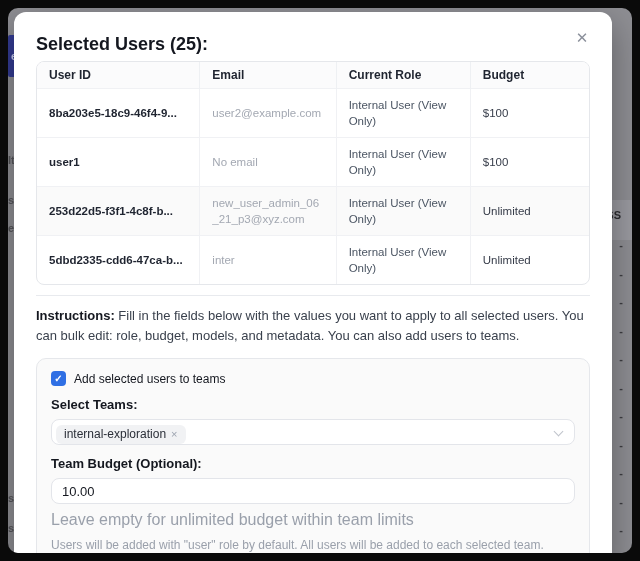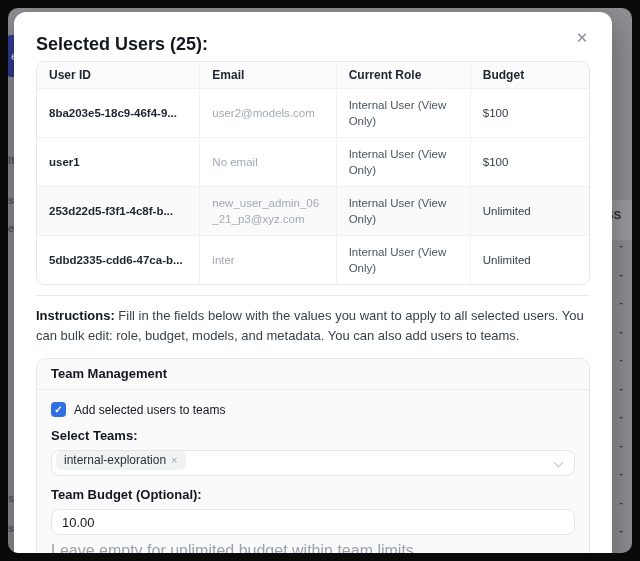--- a/index.html
+++ b/index.html
@@ -45,21 +45,21 @@
   .panel { margin-top:12px; background:#fafafa; border:1px solid #e5e7eb; border-radius:10px; }
   .panel-header { padding:6px 14px; font-size:13px; font-weight:700; color:#14171f; line-height:18px;
                   border-bottom:1px solid #e8eaee; }
   .panel-body { padding:12px 14px 10px 14px; }
   .chk-row { display:flex; align-items:center; gap:8px; }
   .checkbox { width:15px; height:15px; background:#2f6fe4; border-radius:4px; color:#fff; font-size:10px;
               display:flex; align-items:center; justify-content:center; font-weight:700; flex:0 0 auto; }
   .chk-label { font-size:12px; font-weight:500; color:#14171f; }
   .field-label { margin-top:10px; font-size:13px; font-weight:700; color:#14171f; line-height:17px; }
   .select-box { margin-top:6px; background:#fff; border:1px solid #e3e5ea; border-radius:8px; height:26px;
-                display:flex; align-items:flex-start; padding:0 10px 0 4px; position:relative; }
+                display:flex; align-items:flex-end; padding:0 10px 0 4px; position:relative; }
   .tag { background:#f1f2f4; border-radius:6px; font-size:12px; color:#2b2f38; padding:2px 8px; display:inline-flex;
          align-items:center; gap:5px; line-height:15px; }
   .tag-x { color:#9ca3af; font-size:11px; cursor:pointer; }
   .chevron { position:absolute; right:12px; top:8px; width:7px; height:7px; border-right:1.4px solid #bfc3cb;
              border-bottom:1.4px solid #bfc3cb; transform:rotate(45deg); }
   .text-input { margin-top:6px; width:100%; background:#fff; border:1px solid #e3e5ea; border-radius:8px;
                 height:26px; padding:0 10px; font-size:13px; color:#14171f; font-family:"Liberation Sans",sans-serif; }
   .helper { margin-top:8px; font-size:16px; color:#9aa0ab; line-height:15px; }
   .footer-note { margin-top:10px; font-size:12px; color:#9aa0ab; line-height:16px; }
 </style>
@@ -111,21 +111,21 @@
               <tr id="thead-row">
                 <th class="c-userid">User ID</th>
                 <th class="c-email">Email</th>
                 <th class="c-role">Current Role</th>
                 <th class="c-budget">Budget</th>
               </tr>
             </thead>
           <tbody id="tbody">
               <tr>
                 <td class="c-userid">8ba203e5-18c9-46f4-9...</td>
-                <td class="c-email">user2@models.com</td>
+                <td class="c-email">user2@example.com</td>
                 <td class="c-role">Internal User (View Only)</td>
                 <td class="c-budget">$100</td>
               </tr>
               <tr>
                 <td class="c-userid">user1</td>
                 <td class="c-email">No email</td>
                 <td class="c-role">Internal User (View Only)</td>
                 <td class="c-budget">$100</td>
               </tr>
               <tr class="shaded">
@@ -145,21 +145,20 @@
       </div>
 
       <div class="divider"></div>
 
       <div class="instructions">
         <b>Instructions:</b>
         <span>Fill in the fields below with the values you want to apply to all selected users. You can bulk edit: role, budget, models, and metadata. You can also add users to teams.</span>
       </div>
 
       <div class="panel">
-        <div class="panel-header">Team Management</div>
         <div class="panel-body">
 
           <div class="chk-row">
             <span class="checkbox">✓</span>
             <span class="chk-label">Add selected users to teams</span>
           </div>
 
           <div class="field-label">Select Teams:</div>
           <div class="select-box">
             <span class="tag">

